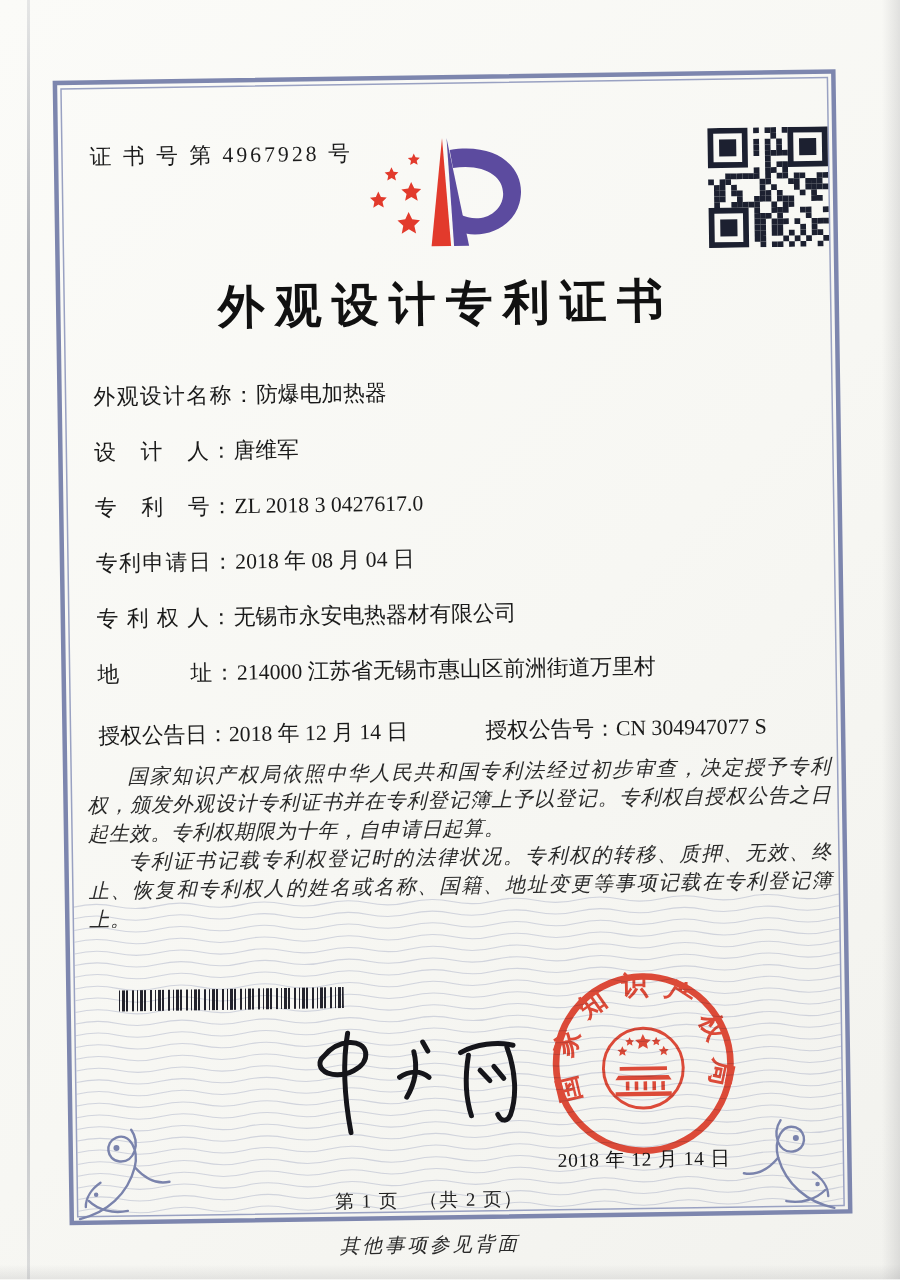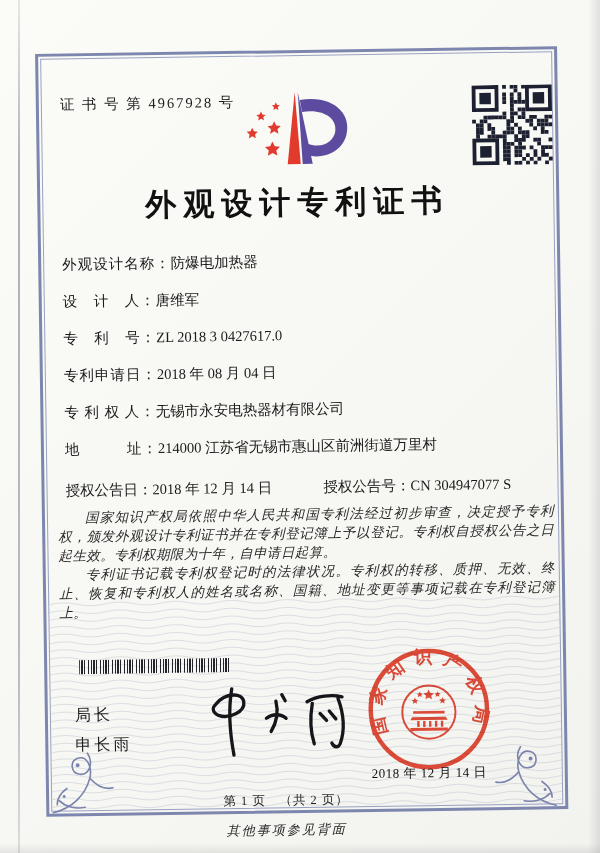--- a/index.html
+++ b/index.html
@@ -317,24 +317,20 @@
     </span>
   </div>
 
   <div class="paras">
     <p>国家知识产权局依照中华人民共和国专利法经过初步审查，决定授予专利权，颁发外观设计专利证书并在专利登记簿上予以登记。专利权自授权公告之日起生效。专利权期限为十年，自申请日起算。</p>
     <p>专利证书记载专利权登记时的法律状况。专利权的转移、质押、无效、终止、恢复和专利权人的姓名或名称、国籍、地址变更等事项记载在专利登记簿上。</p>
   </div>
 
   <div class="barcode"></div>
 
-  <div class="sig-block">
-    <div>局长</div>
-    <div>申长雨</div>
-  </div>
 
   <svg class="sig-svg" viewBox="0 0 160 85">
     <path d="M44,14 C40,32 40,56 43,78"></path>
     <path d="M28,28 C38,17 54,18 55,27 C56,37 40,43 30,39 C24,36 24,31 28,28"></path>
     <path d="M86,28 C88,38 86,48 80,57"></path>
     <path d="M76,44 C82,40 90,40 95,45"></path>
     <path d="M92,22 l3,6"></path>
     <path d="M116,30 C126,25 140,24 150,27"></path>
     <path d="M121,32 C118,46 118,60 121,71"></path>
     <path d="M146,28 C151,44 151,60 146,72 C144,76 140,76 138,71"></path>

